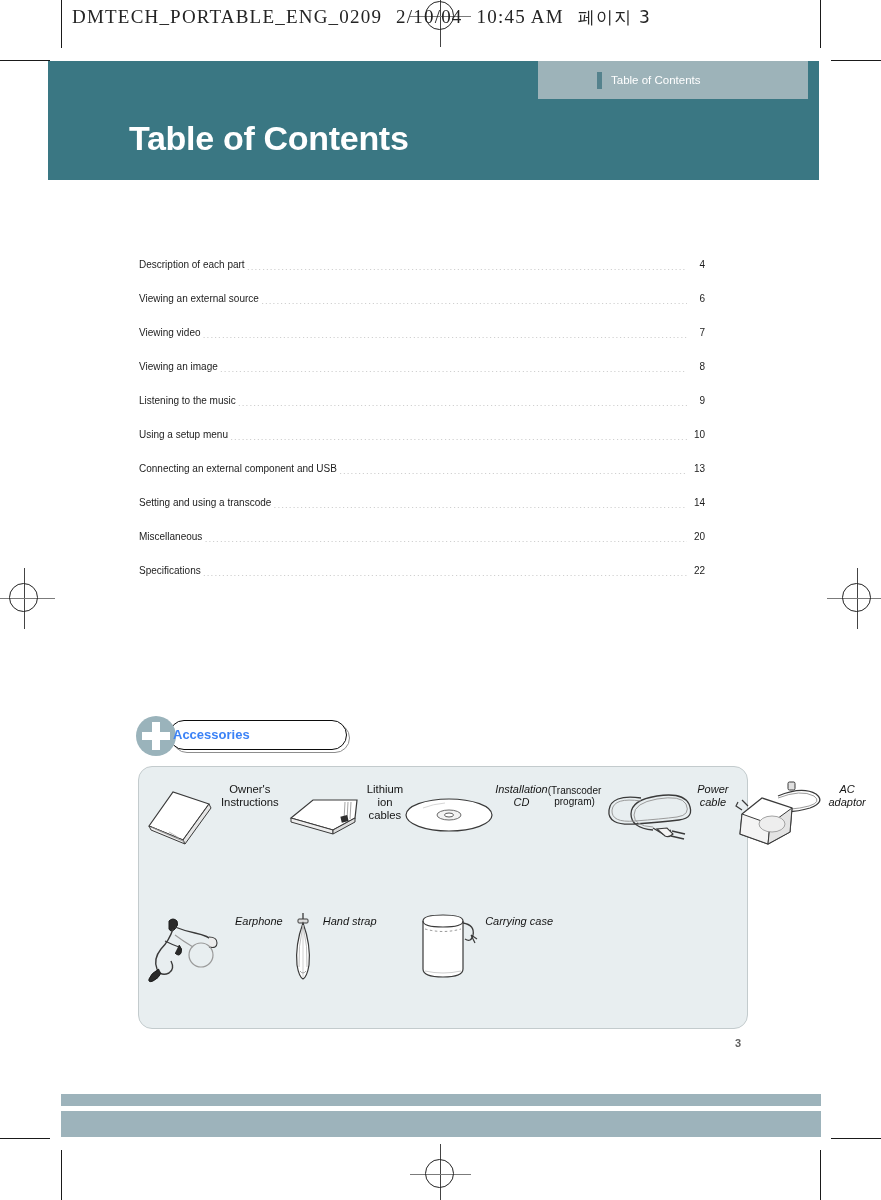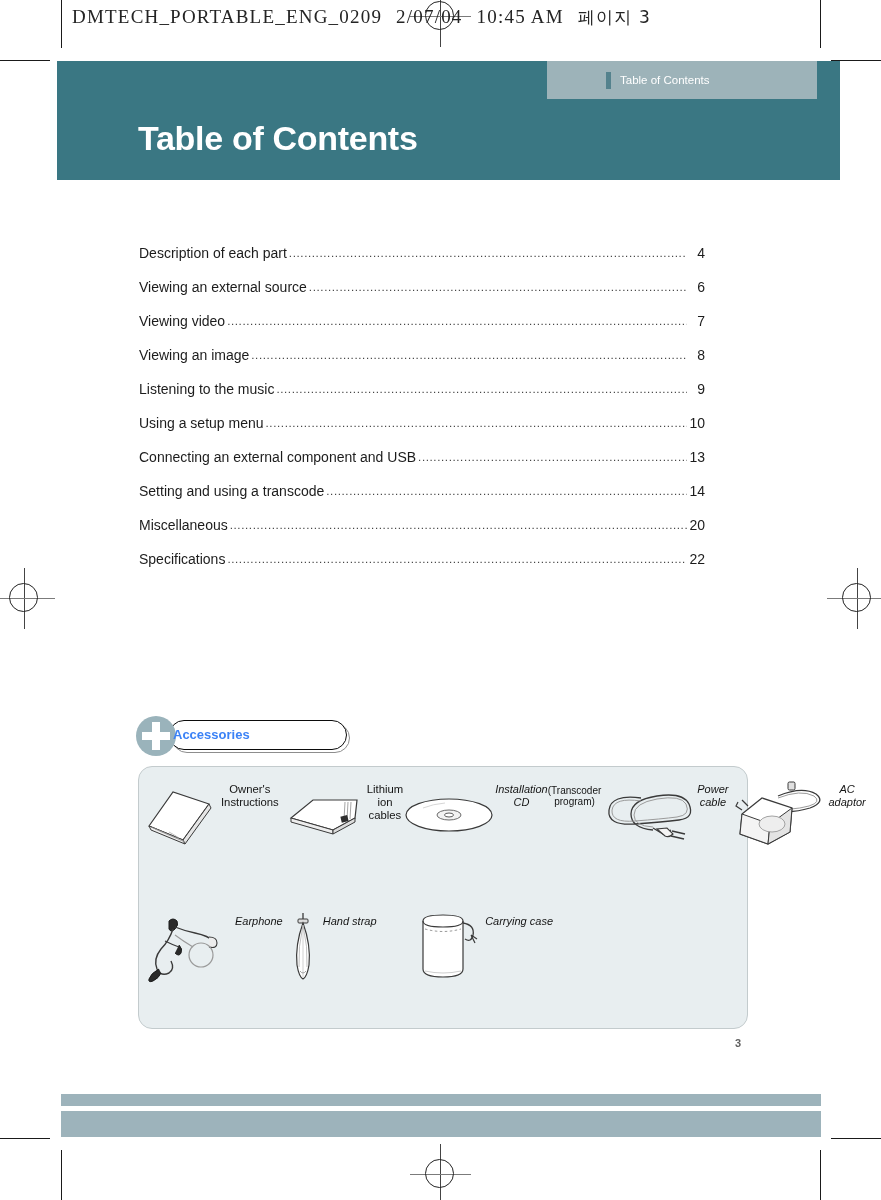--- a/index.html
+++ b/index.html
@@ -69,26 +69,25 @@
     letter-spacing: 1.2px;
     color: #242424;
     white-space: nowrap;
   }
   .film-header .seg { margin-right: 14px; margin-top: 16px; }
   .film-header .kr { font-family: "DejaVu Sans", sans-serif; font-size: 17px; }
 
   
   .banner {
     position: absolute;
-    left: 57px;
+    left: 48px;
     top: 61px;
     width: 771px;
     height: 119px;
     background: #3a7783;
-    padding-left: 12px;
   }
   .banner-tab {
     position: absolute;
     left: 490px;
     top: 0px;
     width: 270px;
     height: 38px;
     background: #9db3b9;
     display: flex;
     align-items: center;
@@ -116,23 +115,23 @@
 
   
   .toc {
     position: absolute;
     left: 139px;
     top: 236px;
     width: 566px;
   }
   .toc-row {
     display: flex;
-    align-items: center;
+    align-items: flex-end;
     height: 34px;
-    font-size: 14px;
+    font-size: 10px;
     color: #1c1c1c;
     white-space: nowrap;
   }
   .toc-row .t-label { flex: 0 0 auto; }
   .toc-row .t-dots {
     flex: 1 1 auto;
     overflow: hidden;
     margin: 0 2px;
     height: 1em;
     position: relative;
@@ -310,21 +309,21 @@
     <div class="hline"></div>
     <div class="circ"></div>
   </div>
   <div class="reg" style="left:410px; top:1144px;">
     <div class="vline"></div>
     <div class="hline"></div>
     <div class="circ"></div>
   </div>
 
   <div class="film-header">
-    <span class="seg">DMTECH_PORTABLE_ENG_0209</span><span class="seg">2/07/04</span><span class="seg">10:45 AM</span><span class="kr">페이지 3</span>
+    <span class="seg">DMTECH_PORTABLE_ENG_0209</span><span class="seg">2/10/04</span><span class="seg">10:45 AM</span><span class="kr">페이지 3</span>
   </div>
 
   <div class="banner">
     <div class="banner-tab">
       <div class="marker"></div>
       <span class="tab-text">Table of Contents</span>
     </div>
     <div class="banner-title">Table of Contents</div>
   </div>
 

